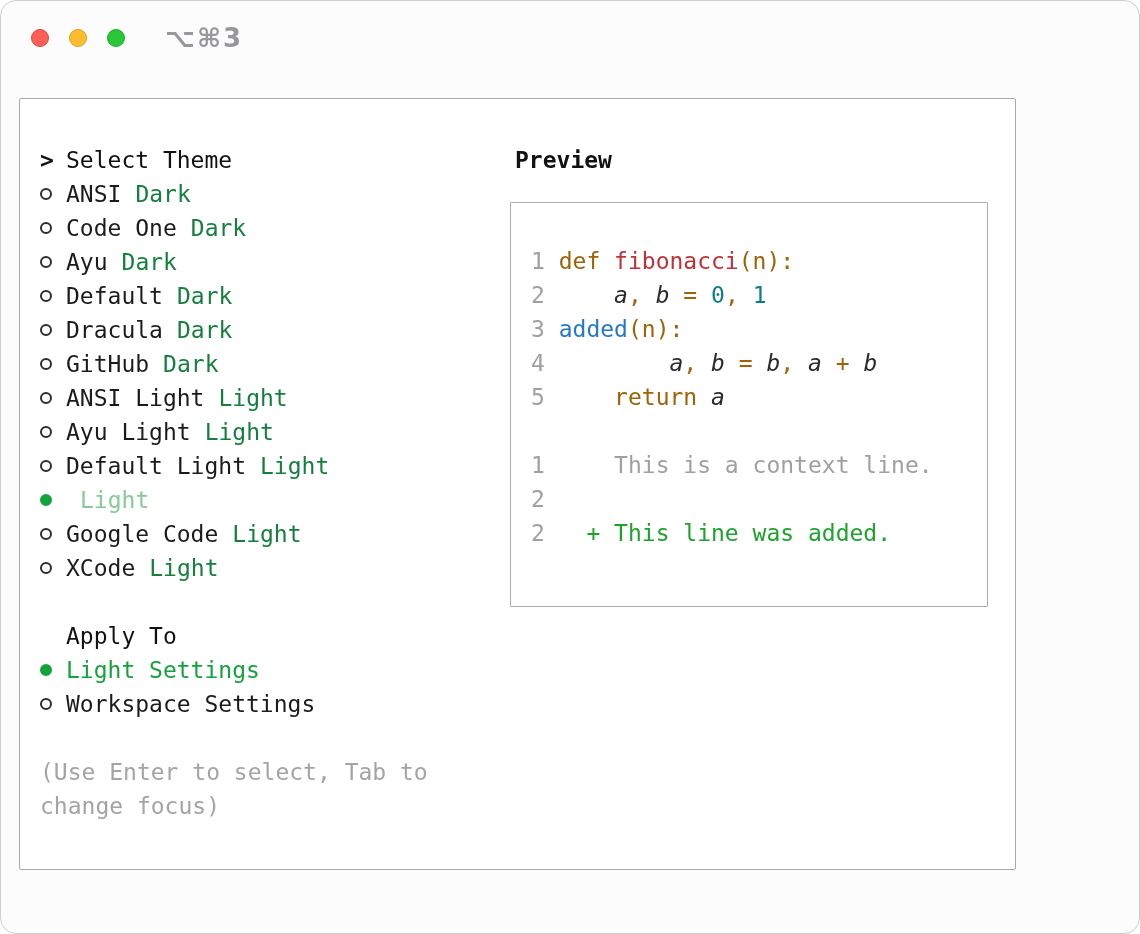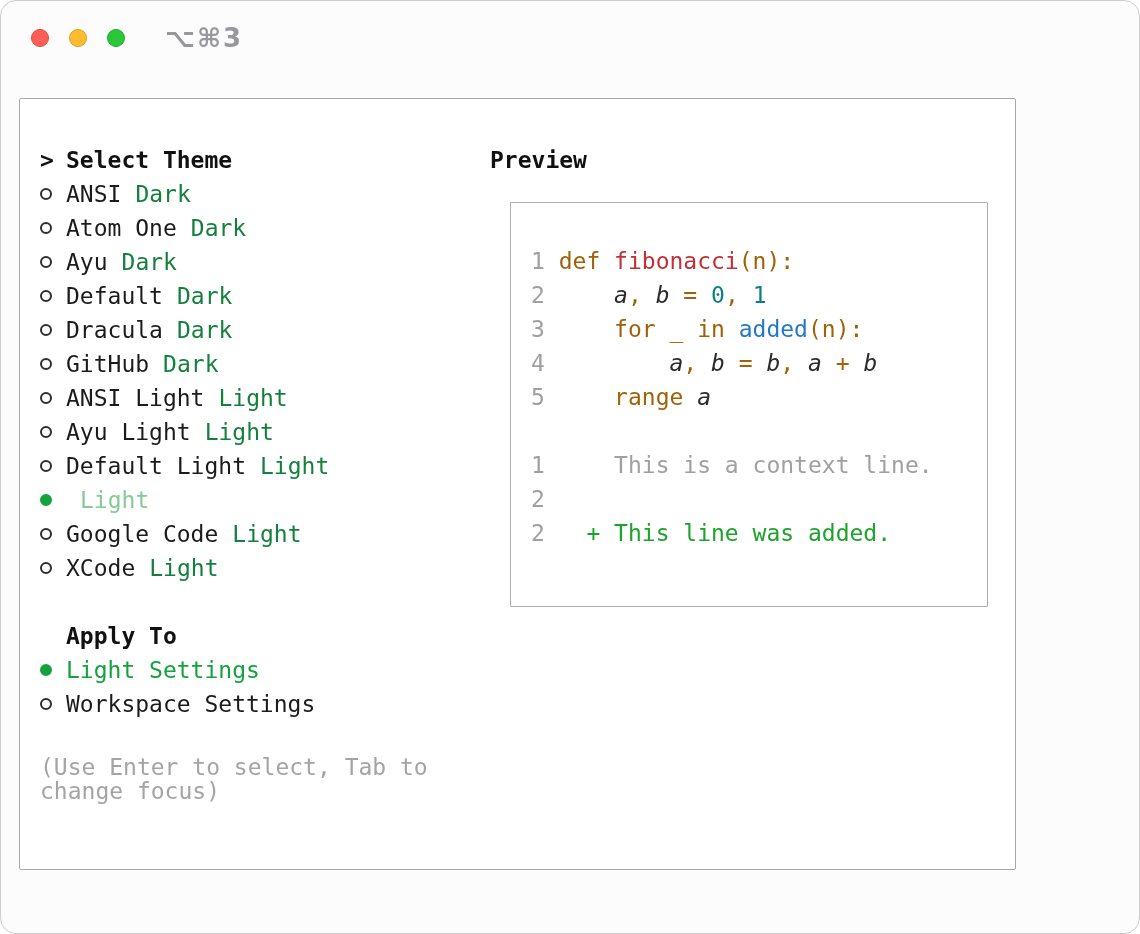--- a/index.html
+++ b/index.html
@@ -29,36 +29,36 @@
     background:#ffffff; border:1.5px solid #a8a8a8; border-radius:2px;
   }
 
   .left-col { position:absolute; left:20px; top:44px; }
 
   .row { display:flex; align-items:center; height:34px; font-size:23px; color:#1b1b1b; }
   .marker { width:26px; flex:0 0 26px; display:flex; align-items:center; }
   .dot { width:12px; height:12px; border:2px solid #2d2d2d; border-radius:50%; }
   .dot.filled { background:var(--selected-green,#12a33c); border-color:var(--selected-green,#12a33c); }
   .prefix { font-weight:bold; color:#111; }
-  .title-text { font-weight:bold; color:#111; }
+  .title-text { font-weight:normal; color:#111; }
 
   .tvariant { color:#15803d; margin-left:14px; }
   .theme-row.selected .tname { color:var(--selected-green,#12a33c); }
   .theme-row.selected .tvariant { color:#86cb97; }
   .apply-row.selected .tname { color:var(--selected-green,#12a33c); }
 
   .spacer { height:34px; }
 
   .footer {
     margin-top:34px; width:440px;
-    font-size:23px; line-height:24px; color:#a4a4a4;
+    font-size:23px; line-height:34px; color:#a4a4a4;
   }
 
   .preview-title {
-    position:absolute; left:470px; top:44px; height:34px;
+    position:absolute; left:495px; top:44px; height:34px;
     display:flex; align-items:center;
     font-size:23px; font-weight:bold; color:#111;
   }
 
   .preview-box {
     position:absolute; left:490px; top:103px; width:478px; height:405px;
     background:#ffffff; border:1.5px solid #adadad;
     padding:41px 8px 0 20px; border-radius:1px;
   }
 
@@ -100,21 +100,21 @@
             <span class="marker">
               <span class="dot"></span>
             </span>
             <span class="tname">ANSI</span>
             <span class="tvariant">Dark</span>
           </div>
           <div class="row theme-row">
             <span class="marker">
               <span class="dot"></span>
             </span>
-            <span class="tname">Atom One</span>
+            <span class="tname">Code One</span>
             <span class="tvariant">Dark</span>
           </div>
           <div class="row theme-row">
             <span class="marker">
               <span class="dot"></span>
             </span>
             <span class="tname">Ayu</span>
             <span class="tvariant">Dark</span>
           </div>
           <div class="row theme-row">
@@ -205,23 +205,23 @@
 
       <div class="footer">(Use Enter to select, Tab to change focus)</div>
     </div>
 
     <div class="preview-title">Preview</div>
 
     <div class="preview-box">
       <div>
           <div class="code-row"><span class="lineno">1 </span><span class="seg-plain">def </span><span class="seg-fn">fibonacci</span><span class="seg-plain">(n):</span></div>
           <div class="code-row"><span class="lineno">2 </span><span class="seg-plain">    </span><span class="seg-var">a</span><span class="seg-plain">, </span><span class="seg-var">b</span><span class="seg-plain"> = </span><span class="seg-num">0</span><span class="seg-plain">, </span><span class="seg-num">1</span></div>
-          <div class="code-row"><span class="lineno">3 </span><span class="seg-plain">    for _ in </span><span class="seg-call">added</span><span class="seg-plain">(n):</span></div>
+          <div class="code-row"><span class="lineno">3 </span><span class="seg-call">added</span><span class="seg-plain">(n):</span></div>
           <div class="code-row"><span class="lineno">4 </span><span class="seg-plain">        </span><span class="seg-var">a</span><span class="seg-plain">, </span><span class="seg-var">b</span><span class="seg-plain"> = </span><span class="seg-var">b</span><span class="seg-plain">, </span><span class="seg-var">a</span><span class="seg-plain"> + </span><span class="seg-var">b</span></div>
-          <div class="code-row"><span class="lineno">5 </span><span class="seg-plain">    range </span><span class="seg-var">a</span></div>
+          <div class="code-row"><span class="lineno">5 </span><span class="seg-plain">    return </span><span class="seg-var">a</span></div>
           <div class="code-row"></div>
           <div class="code-row"><span class="lineno">1 </span><span class="diff-context">    This is a context line.</span></div>
           <div class="code-row"><span class="lineno">2 </span></div>
           <div class="code-row"><span class="lineno">2 </span><span class="diff-added">  + This line was added.</span></div>
         </div>
     </div>
 
   </div>
 </div>
 

